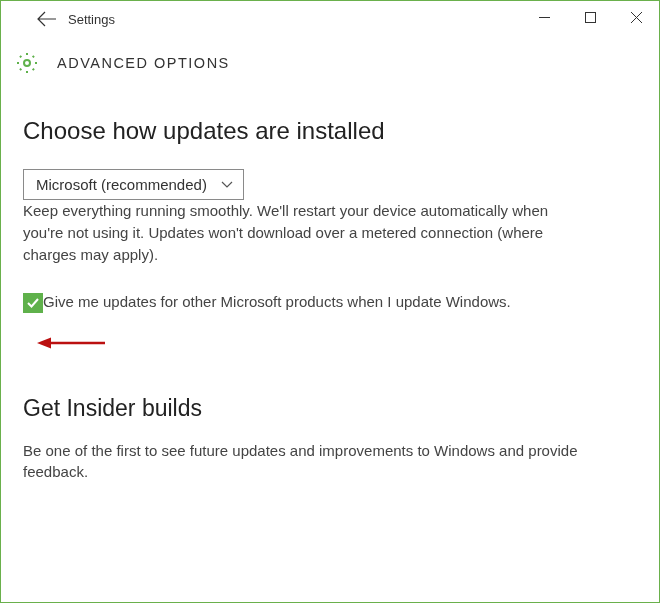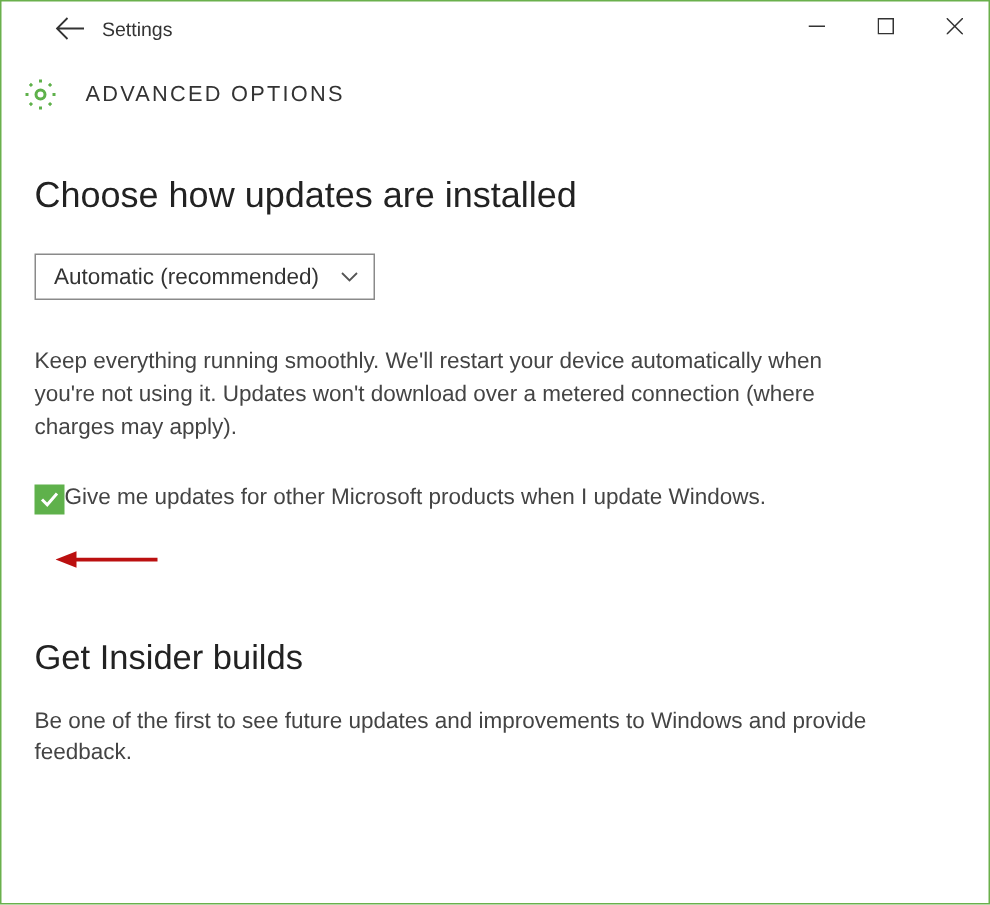--- a/index.html
+++ b/index.html
@@ -84,21 +84,20 @@
       background: #fff;
     }
     .chevron {
       width: 12px;
       height: 8px;
     }
     .para {
       font-size: 15px;
       color: #444;
       line-height: 1.45;
-      margin-top: 30px;
       max-width: 560px;
     }
     .checkbox-row {
       display: flex;
       align-items: flex-start;
       margin-top: 26px;
     }
     .cb {
       width: 20px;
       height: 20px;
@@ -186,21 +185,21 @@
       <path d="M12 2v2M12 20v2M4.93 4.93l1.4 1.4M17.67 17.67l1.4 1.4M2 12h2M20 12h2M4.93 19.07l1.4-1.4M17.67 6.33l1.4-1.4"></path>
     </g>
   </svg>
   <div class="subheader-title">ADVANCED OPTIONS</div>
 </div>
 
 <div class="content">
   <h1 class="h1">Choose how updates are installed</h1>
 
   <div class="dropdown">
-    <span>Automatic (recommended)</span>
+    <span>Microsoft (recommended)</span>
     <svg class="chevron" viewBox="0 0 12 8">
       <path d="M1 1 L6 6 L11 1" stroke="#555" stroke-width="1.2" fill="none"></path>
     </svg>
   </div>
 
   <p class="para">Keep everything running smoothly. We'll restart your device automatically when you're not using it. Updates won't download over a metered connection (where charges may apply).</p>
 
   <div class="checkbox-row">
     <div class="cb">
       <svg width="14" height="14" viewBox="0 0 14 14">

